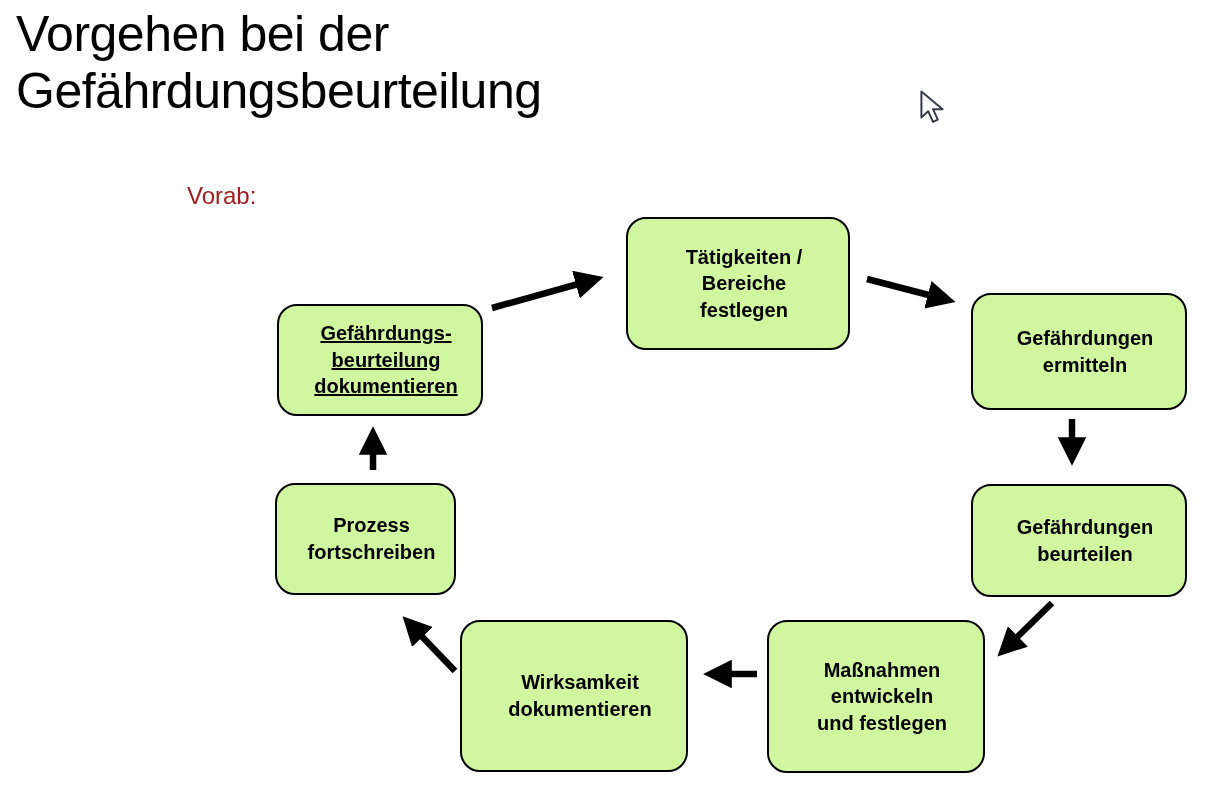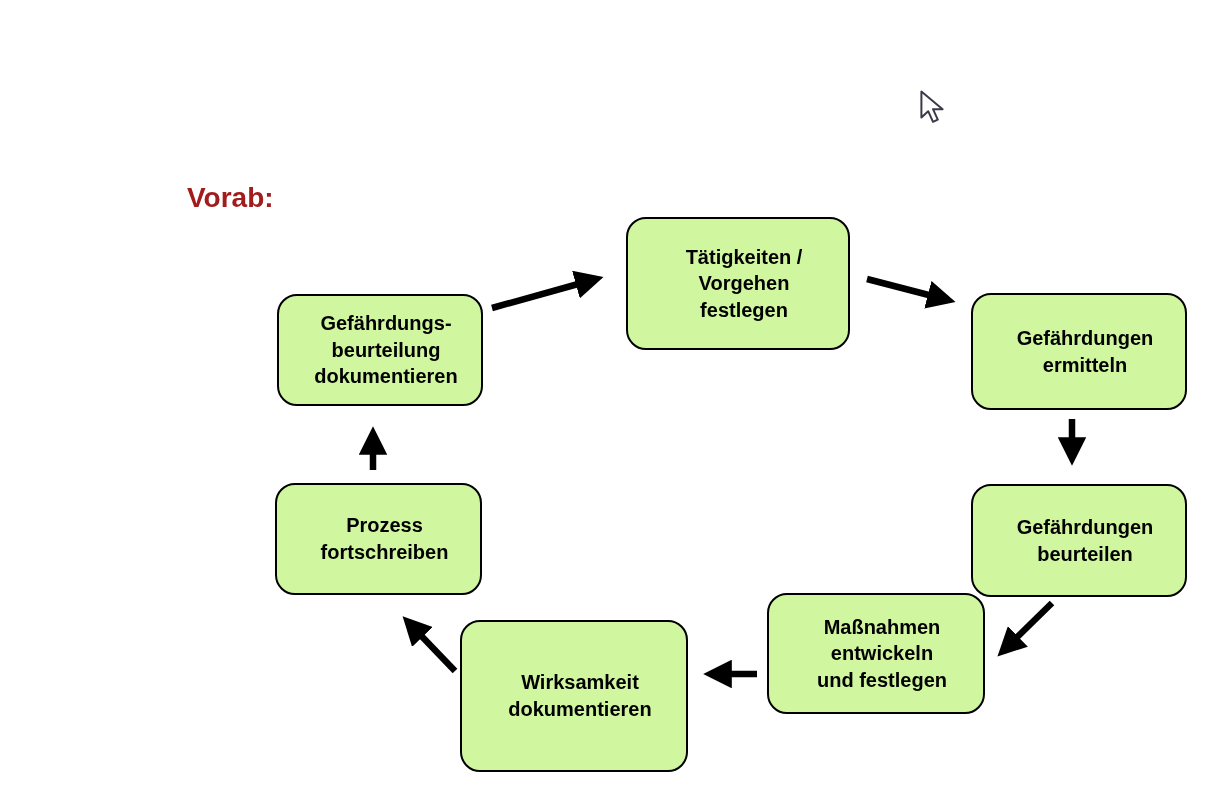--- a/index.html
+++ b/index.html
@@ -10,50 +10,54 @@
     overflow:hidden;
     font-family:"Liberation Sans","DejaVu Sans",sans-serif;
   }
   .slide-title{
     position:absolute;left:16px;top:6px;
     font-size:50px;line-height:1.14;font-weight:400;
     color:#000;letter-spacing:-0.5px;
   }
   .note{
     position:absolute;left:187px;top:180px;
-    font-size:28px;font-weight:bold;line-height:1.3;
+    font-size:24px;font-weight:normal;line-height:1.3;
     color:var(--note-color,#a11c1c);
   }
   .flow-box{
     position:absolute;
     background:var(--box-fill,#d0f6a0);
     border:2px solid var(--box-border,#000);
     border-radius:20px;
     display:flex;flex-direction:column;
     align-items:center;justify-content:center;
     text-align:center;
     font-size:20px;font-weight:bold;color:#000;
     line-height:1.33;
     box-sizing:border-box;
     padding-left:12px;
   }
   #box-taetigkeiten {left:626px;top:217px;width:224px;height:133px;}
   #box-ermitteln    {left:971px;top:293px;width:216px;height:117px;}
   #box-beurteilen   {left:971px;top:484px;width:216px;height:113px;}
-  #box-massnahmen   {left:767px;top:593px;width:218px;height:121px;}
+  #box-massnahmen   {left:767px;top:620px;width:218px;height:153px;}
   #box-wirksamkeit  {left:460px;top:620px;width:228px;height:152px;}
-  #box-dokumentieren{left:275px;top:483px;width:207px;height:112px;}
-  #box-fortschreiben{left:277px;top:294px;width:206px;height:112px;}
+  #box-dokumentieren{left:275px;top:483px;width:181px;height:112px;}
+  #box-fortschreiben{left:277px;top:304px;width:206px;height:112px;text-decoration:underline;}
   svg.overlay{position:absolute;left:0;top:0;pointer-events:none;}
 </style>
 </head>
 <body>
 
 <div id="canvas" style="--bg: #ffffff; --box-fill: #d0f6a0; --box-border: #000000; --note-color: #a11c1c;">
 
+  <div class="slide-title">
+    <div>Vorgehen bei der</div>
+    <div>Gefährdungsbeurteilung</div>
+  </div>
 
   <div class="note">
     <div>Vorab:</div>
   </div>
 
   <svg class="overlay" width="1216" height="797" viewBox="0 0 1216 797">
     <defs>
       <marker id="ah" markerWidth="4.4" markerHeight="4.4" refX="3.2" refY="2.2" orient="auto" markerUnits="strokeWidth">
         <path d="M0,0 L4.4,2.2 L0,4.4 Z" fill="#000"></path>
       </marker>
@@ -62,21 +66,21 @@
     <line x1="867" y1="279" x2="948" y2="300" stroke="#000" stroke-width="6.5" marker-end="url(#ah)"></line>
     <line x1="1072" y1="419" x2="1072" y2="458" stroke="#000" stroke-width="6.5" marker-end="url(#ah)"></line>
     <line x1="1052" y1="603" x2="1003" y2="651" stroke="#000" stroke-width="6.5" marker-end="url(#ah)"></line>
     <line x1="757" y1="674" x2="711" y2="674" stroke="#000" stroke-width="6.5" marker-end="url(#ah)"></line>
     <line x1="455" y1="671" x2="408" y2="622" stroke="#000" stroke-width="6.5" marker-end="url(#ah)"></line>
     <line x1="373" y1="470" x2="373" y2="434" stroke="#000" stroke-width="6.5" marker-end="url(#ah)"></line>
   </svg>
 
   <div id="box-taetigkeiten" class="flow-box">
     <div>Tätigkeiten /</div>
-    <div>Vorgehen</div>
+    <div>Bereiche</div>
     <div>festlegen</div>
   </div>
 
   <div id="box-ermitteln" class="flow-box">
     <div>Gefährdungen</div>
     <div>ermitteln</div>
   </div>
 
   <div id="box-beurteilen" class="flow-box">
     <div>Gefährdungen</div>

